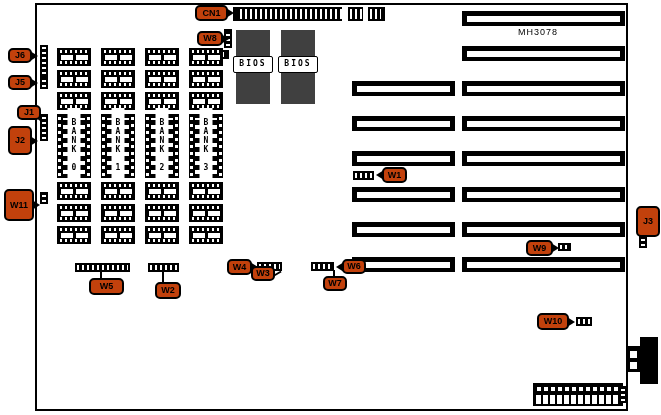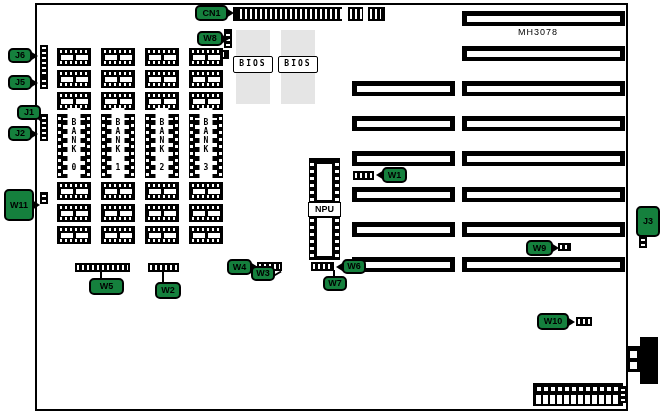--- a/index.html
+++ b/index.html
@@ -1,21 +1,21 @@
 <!DOCTYPE html>
 <html><head>
 <meta charset="utf-8">
 <style>
   html,body{margin:0;padding:0;background:#fff;}
   #screen{position:relative;width:661px;height:415px;background:#fff;overflow:hidden;
           font-family:"Liberation Sans",sans-serif;}
   .board{position:absolute;left:35px;top:3px;width:593px;height:408px;
          border:2px solid #000;box-sizing:border-box;background:#fff;}
   
-  .lbl{position:absolute;background:#15803d;border:2px solid #000;border-radius:5px;
+  .lbl{position:absolute;background:#c2410c;border:2px solid #000;border-radius:5px;
        font-size:9px;font-weight:bold;line-height:1;display:flex;align-items:center;
        justify-content:center;box-sizing:border-box;z-index:6;padding:0 10px;color:#000;}
   .lbl.ar::after{content:"";position:absolute;left:100%;top:50%;margin-top:-5px;
        border:5px solid transparent;border-right:0;border-left:8px solid #000;}
   .lbl.al::before{content:"";position:absolute;right:100%;top:50%;margin-top:-5px;
        border:5px solid transparent;border-left:0;border-right:8px solid #000;}
   .lead{position:absolute;background:#000;z-index:5;}
   
   .jmp-h{position:absolute;background-color:#000;background-image:
        repeating-linear-gradient(90deg,#fff 0 2px,rgba(0,0,0,0) 2px 5px);
@@ -25,21 +25,21 @@
        repeating-linear-gradient(0deg,#fff 0 2px,rgba(0,0,0,0) 2px 5px);
        background-size:calc(100% - 4px) calc(100% - 4px);background-position:2px 2px;
        background-repeat:no-repeat;}
   
   .cn1bar{position:absolute;left:233px;top:7px;width:152px;height:14px;background-color:#000;
        background-image:repeating-linear-gradient(90deg,rgba(0,0,0,0) 0 3px,#fff 3px 5px);
        background-size:calc(100% - 8px) calc(100% - 4px);background-position:4px 2px;
        background-repeat:no-repeat;}
   .gap{position:absolute;background:#fff;}
   
-  .bios{position:absolute;width:34px;height:74px;background:#e5e5e5;}
+  .bios{position:absolute;width:34px;height:74px;background:#404040;}
   .bios-band{position:absolute;left:-3px;right:-3px;top:26px;height:15px;background:#fff;
        border:1px solid #000;border-radius:2px;text-align:center;line-height:13px;
        font-family:"DejaVu Sans Mono",monospace;font-size:8px;font-weight:bold;letter-spacing:2px;color:#000;}
   
   .bank{position:absolute;top:48px;width:34px;display:flex;flex-direction:column;gap:4px;}
   .chip{height:18px;flex:none;background-color:#000;background-image:
        repeating-linear-gradient(90deg,#fff 0 2px,rgba(0,0,0,0) 2px 5px),
        repeating-linear-gradient(90deg,#fff 0 2px,rgba(0,0,0,0) 2px 5px),
        linear-gradient(#fff,#fff),linear-gradient(#fff,#fff);
        background-size:calc(100% - 6px) 3px,calc(100% - 6px) 3px,12px 5px,12px 5px;
@@ -154,29 +154,26 @@
   </div>
 
   <div class="lbl ar" style="left:8px;top:48px;width:22px;height:15px">J6</div>
   <div class="jmp-v" style="left:40px;top:45px;width:8px;height:31px"></div>
 
   <div class="lbl ar" style="left:8px;top:75px;width:22px;height:15px">J5</div>
   <div class="jmp-v" style="left:40px;top:76px;width:8px;height:13px"></div>
 
   <div class="lbl" style="left:17px;top:105px;width:22px;height:15px">J1</div>
   <div class="lead" style="left:32px;top:117px;width:12px;height:2px;transform:rotate(40deg)"></div>
-  <div class="lbl ar" style="left:8px;top:126px;width:22px;height:15px">J2</div>
+  <div class="lbl ar" style="left:8px;top:126px;width:22px;height:29px">J2</div>
   <div class="jmp-v" style="left:40px;top:114px;width:8px;height:27px"></div>
 
   <div class="lbl ar" style="left:4px;top:189px;width:30px;height:32px">W11</div>
   <div class="jmp-v" style="left:40px;top:192px;width:8px;height:12px"></div>
 
-  <div class="npu">
-    <div class="npu-band">NPU</div>
-  </div>
 
   <div class="jmp-h" style="left:353px;top:171px;width:21px;height:9px"></div>
   <div class="lbl al" style="left:382px;top:167px;width:25px;height:16px">W1</div>
 
   <div class="jmp-h" style="left:75px;top:263px;width:55px;height:9px"></div>
   <div class="lead" style="left:100px;top:272px;width:2px;height:10px"></div>
   <div class="lbl" style="left:89px;top:278px;width:35px;height:17px">W5</div>
 
   <div class="jmp-h" style="left:148px;top:263px;width:31px;height:9px"></div>
   <div class="lead" style="left:162px;top:272px;width:2px;height:10px"></div>

